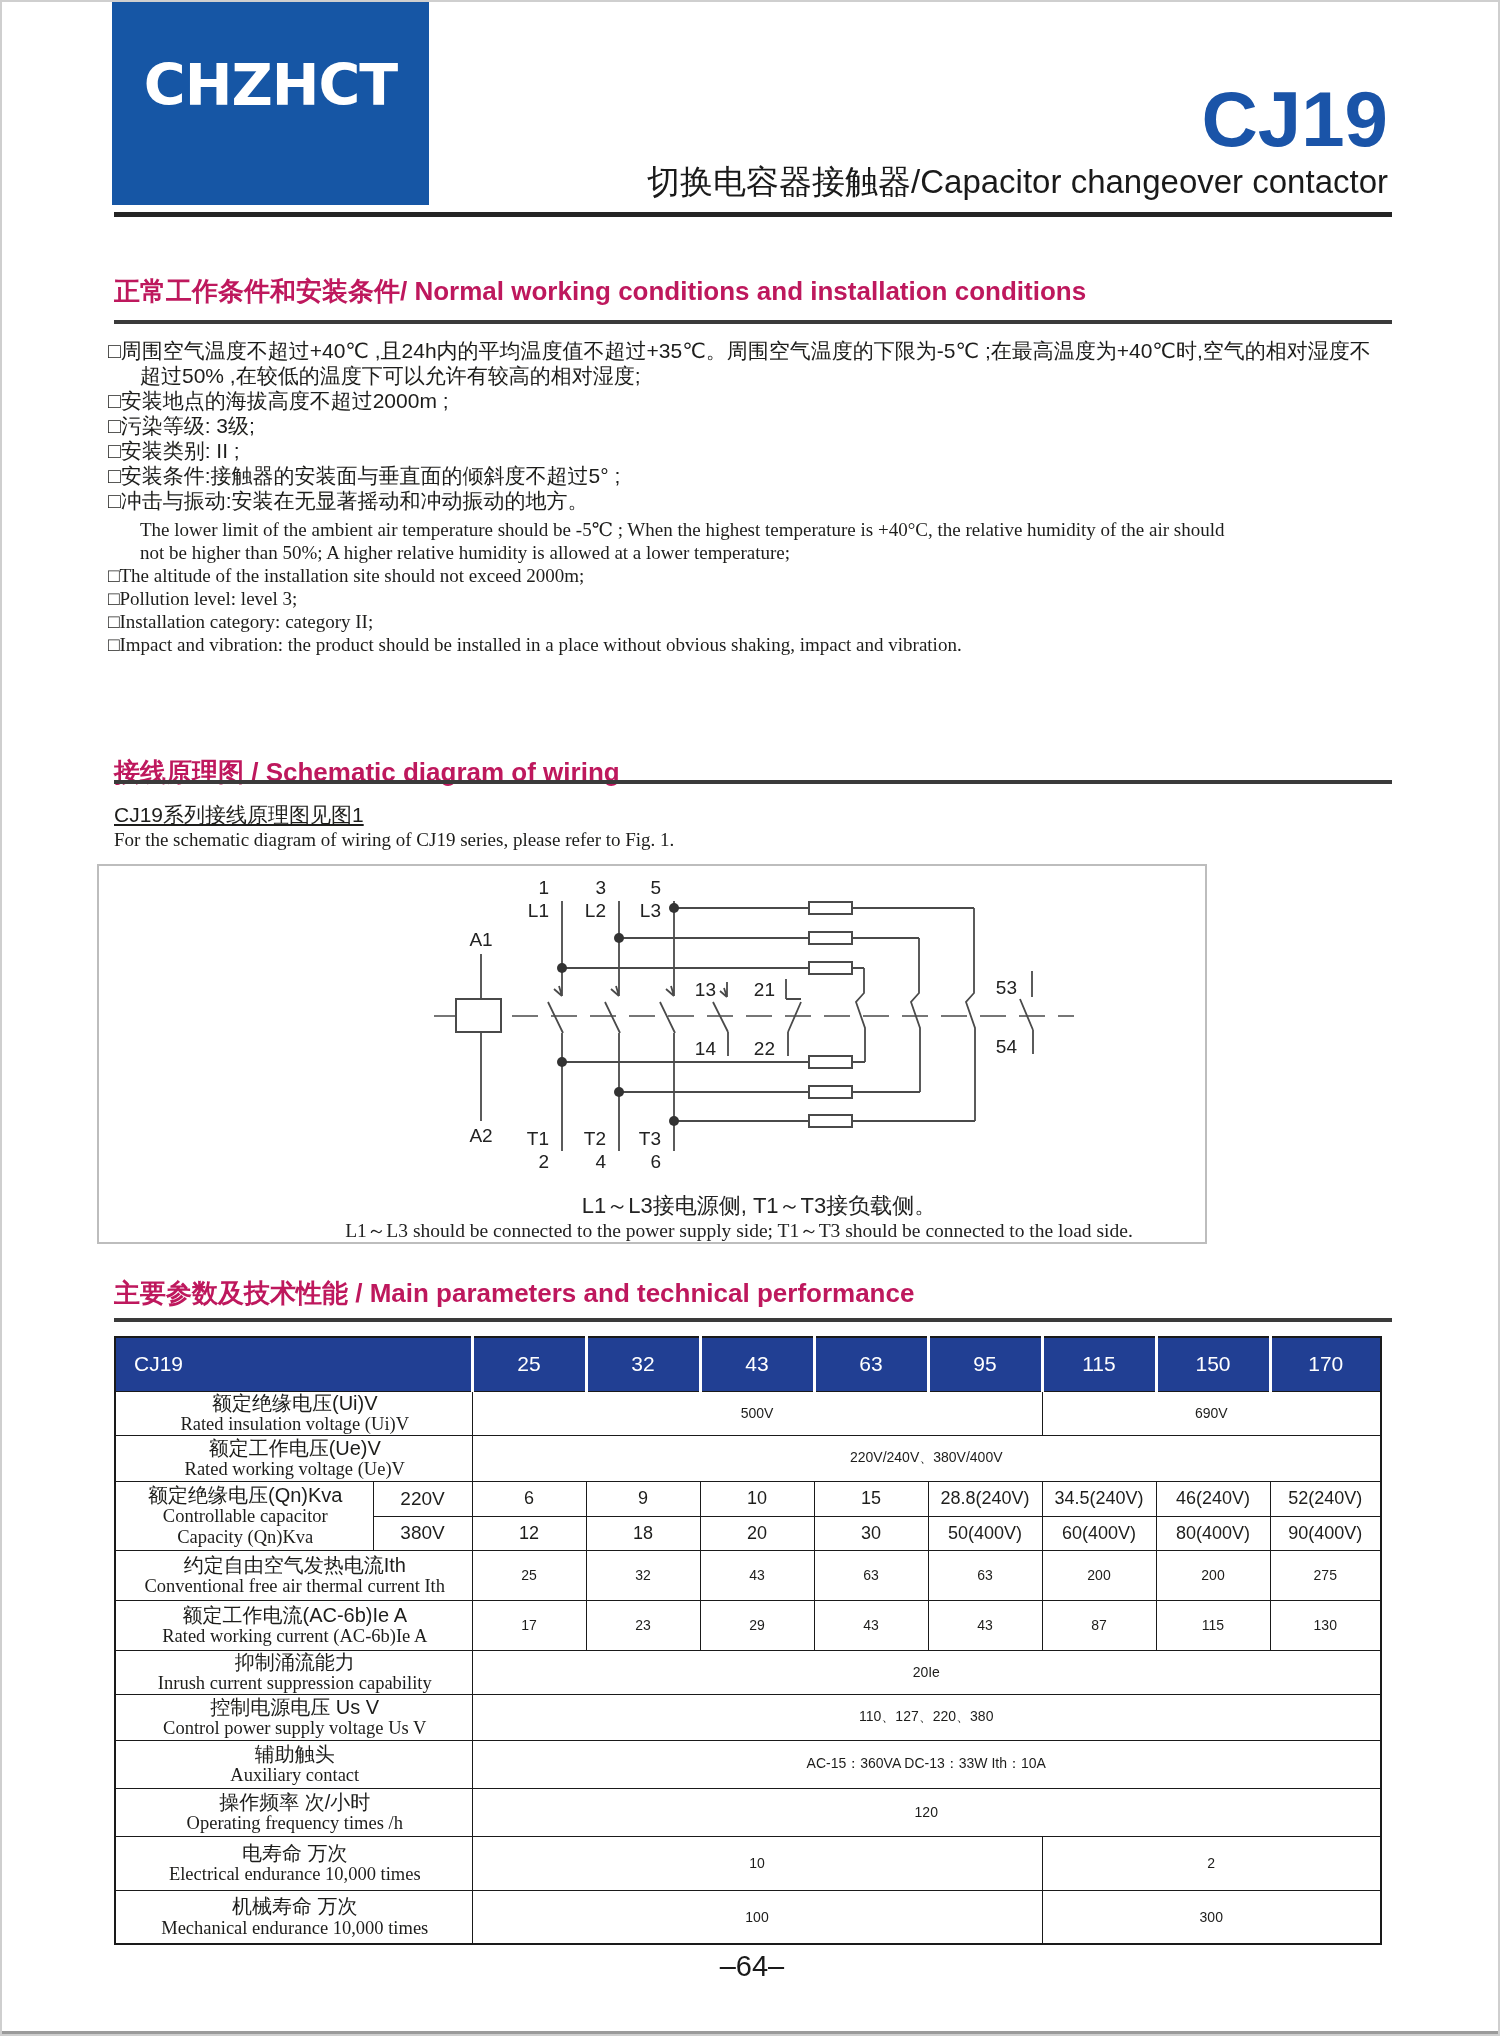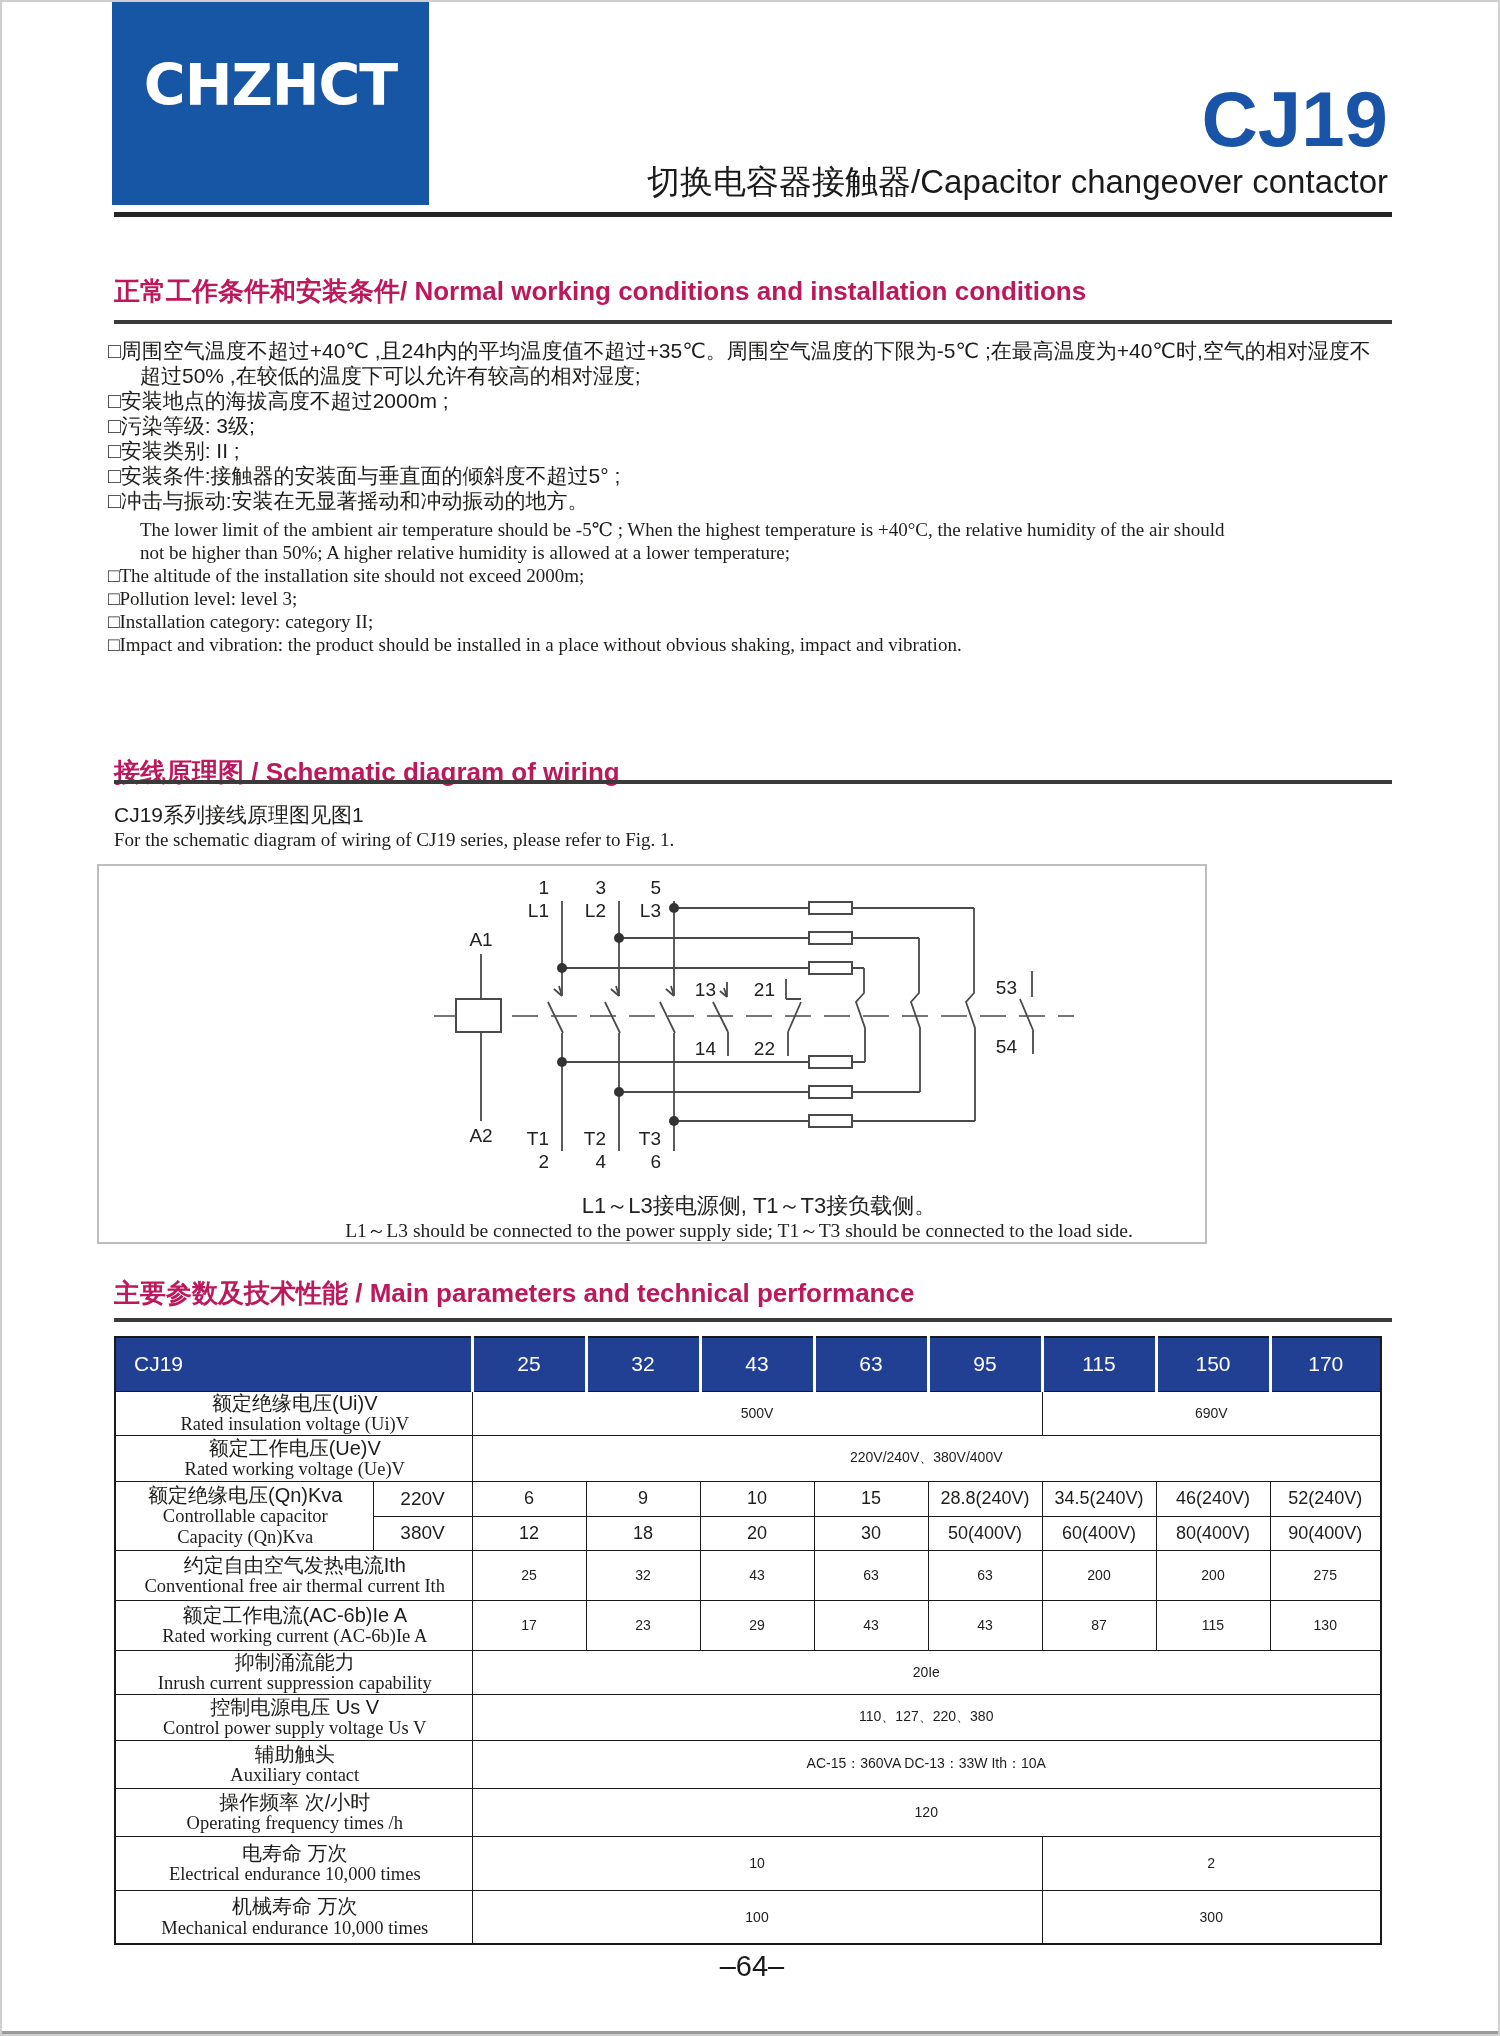--- a/index.html
+++ b/index.html
@@ -16,21 +16,21 @@
   .subtitle{right:110px;top:162px;font-size:33px;color:#1a1a1a;line-height:1.1;}
   .hdr-rule{left:112px;top:210px;width:1278px;height:5px;background:#242424;}
   
   .sec-title{left:112px;font-size:26px;font-weight:bold;color:#be185d;}
   .sec-rule{left:112px;width:1278px;height:4px;background:#3a3a3a;}
   
   .cn-list{left:112px;top:336px;font-size:21px;line-height:25px;width:1330px;}
   .en-list{left:112px;top:516px;font-size:19px;line-height:23px;width:1330px;font-family:"Liberation Serif","DejaVu Serif",serif;}
   .hang{padding-left:20px;text-indent:-26px;}
   .cont{padding-left:26px;}
-  .note-cn{left:112px;top:799px;font-size:21px;}
+  .note-cn{left:112px;top:799px;font-size:21px;text-decoration:underline;}
   .note-en{left:112px;top:827px;font-size:19px;font-family:"Liberation Serif","DejaVu Serif",serif;}
   
   .diagram-box{left:95px;top:862px;width:1110px;height:380px;border:2px solid #bdbdbd;box-sizing:border-box;background:#fff;}
   .diagram-box svg{display:block;}
   svg .wire{stroke:#4a4a4a;stroke-width:1.8;fill:none;}
   svg .comp{stroke:#4a4a4a;stroke-width:2;fill:#ffffff;}
   svg .dash{stroke:#4a4a4a;stroke-width:1.6;fill:none;stroke-dasharray:26 13;}
   svg .dot{fill:#333;stroke:none;}
   svg text{font-family:"Liberation Sans","DejaVu Sans",sans-serif;font-size:19px;fill:#222;}
   svg text.cap-cn{font-size:22px;}

